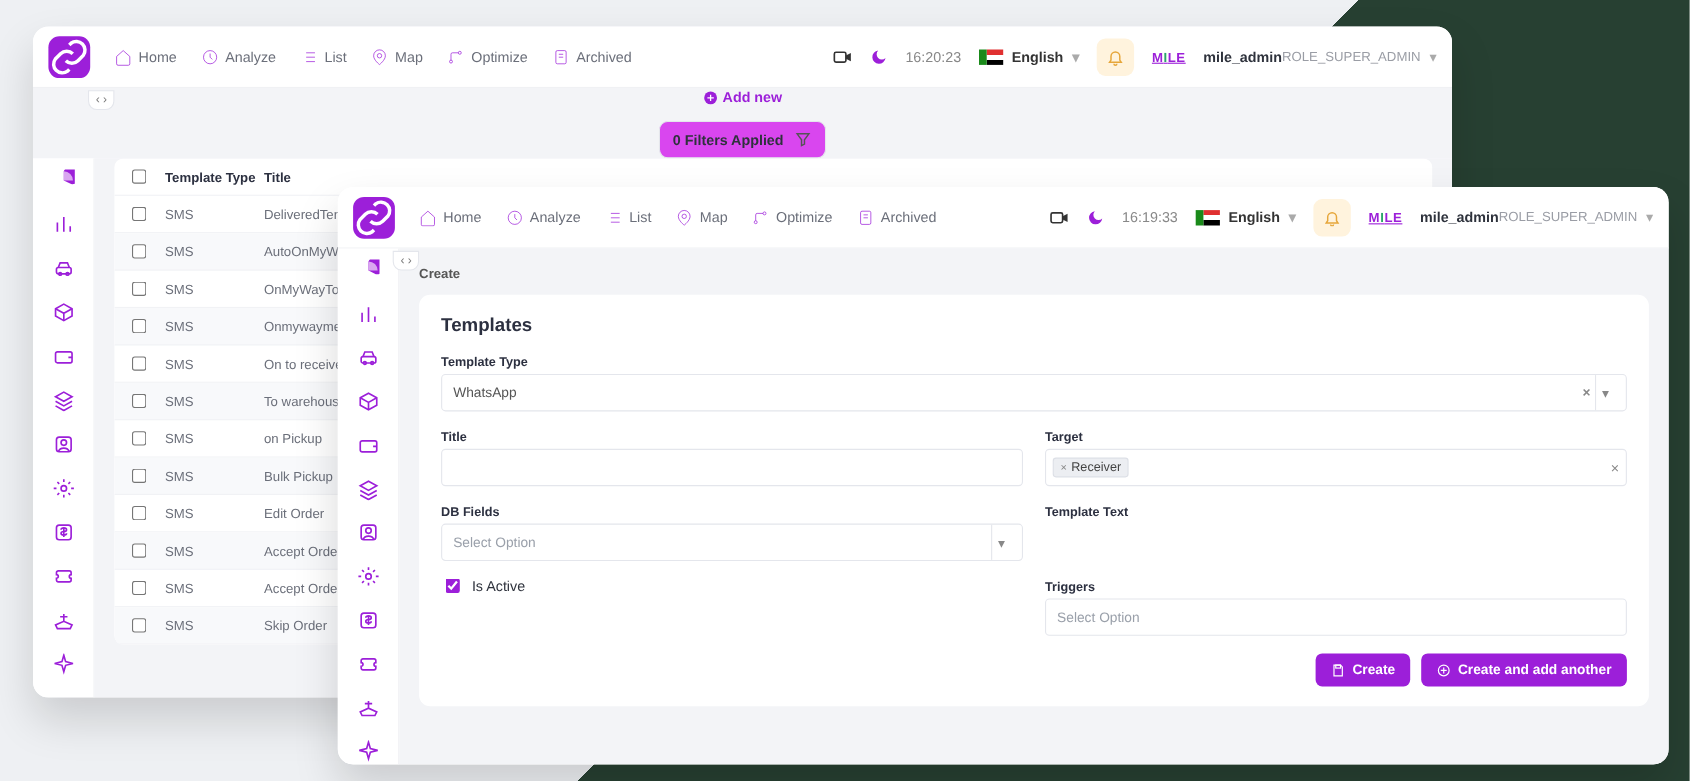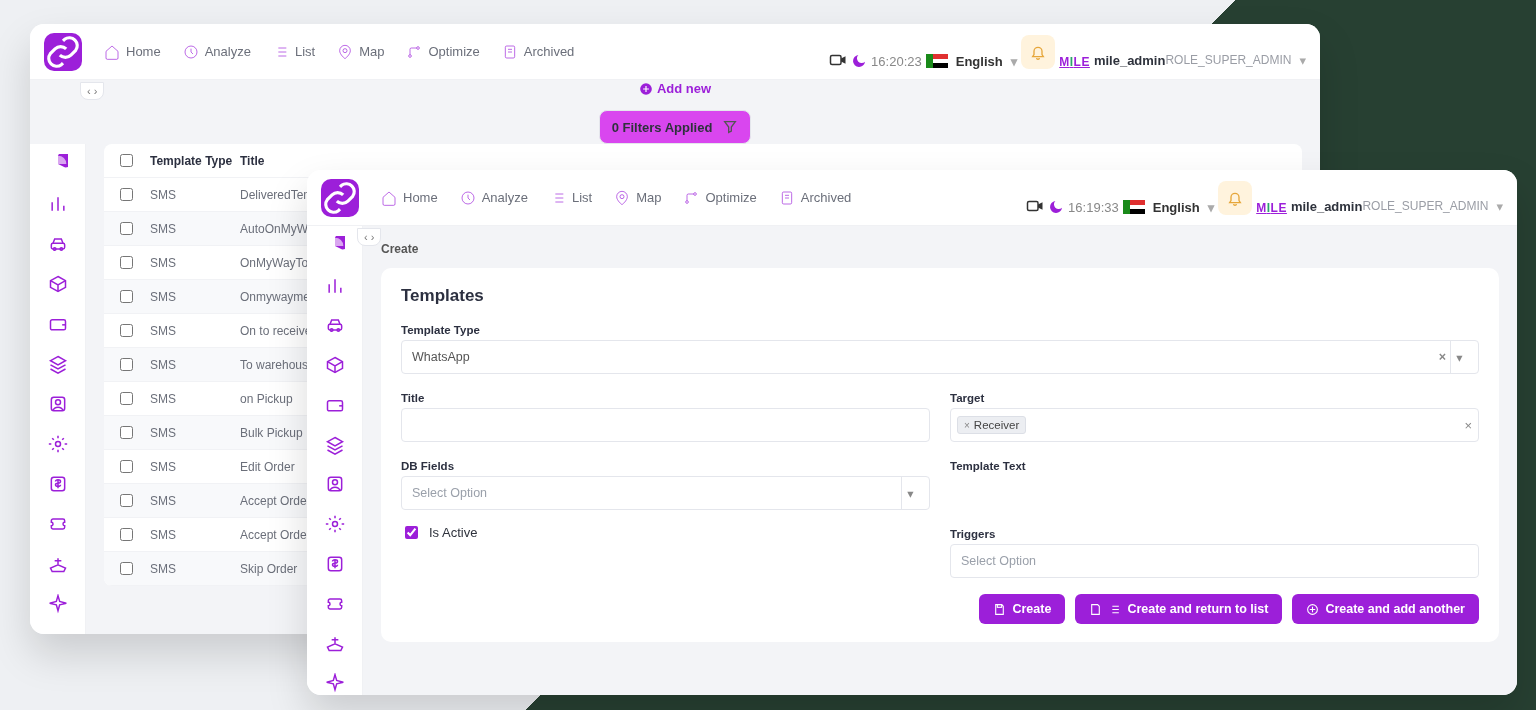--- a/index.html
+++ b/index.html
@@ -31,21 +31,21 @@
   }
   .win-back{left:30px;top:24px;width:1290px;height:610px;background:#fbfbfd;}
   .win-front{left:307px;top:170px;width:1210px;height:525px;}
 
   
   .topbar{display:flex;align-items:center;height:56px;padding:0 14px;border-bottom:1px solid #f0f1f4;background:#fff;}
   .logo-tile{width:38px;height:38px;border-radius:10px;background:var(--purple);display:flex;align-items:center;justify-content:center;color:#fff;margin-right:22px;}
   .nav{display:flex;gap:22px;align-items:center;}
   .nav-item{display:flex;align-items:center;gap:6px;color:var(--grey-text);font-size:13px;cursor:pointer;}
   .nav-item svg{width:16px;height:16px;stroke:var(--purple);fill:none;}
-  .topbar-right{margin-left:auto;display:flex;align-items:flex-end;gap:4px;}
+  .topbar-right{margin-left:auto;display:flex;align-items:center;gap:16px;}
   .flag{width:22px;height:14px;display:inline-block;background:linear-gradient(#e03030 33%,#fff 33%,#fff 66%,#000 66%);border-left:7px solid #1a8a1a;}
   .lang{display:flex;align-items:center;gap:8px;color:#333;font-weight:600;}
   .chev{color:#aaa;}
   .bell-box{width:34px;height:34px;border-radius:8px;background:#fff3dd;display:flex;align-items:center;justify-content:center;}
   .brand-logo{font-weight:700;color:var(--purple);font-size:12px;letter-spacing:.5px;text-decoration:underline;}
   .brand-logo span{color:#2aa56a;}
   .userbox{display:flex;flex-direction:row;align-items:flex-start;line-height:1.2;}
   .userbox .uname{font-weight:600;}
   .userbox .role{font-size:12px;color:#9a9da5;}
 
@@ -557,29 +557,20 @@
         <div class="actions">
           <button class="btn">
             <svg width="13" height="13" viewBox="0 0 24 24">
                 <path d="M5 3h11l3 3v15H5z" fill="none" stroke="#fff" stroke-width="2"></path>
                 <rect x="8" y="3" width="8" height="5" fill="none" stroke="#fff" stroke-width="2"></rect>
               </svg>
             <span>Create</span>
           </button>
           <button class="btn">
             <svg width="13" height="13" viewBox="0 0 24 24">
-                <path d="M5 3h11l3 3v15H5z" fill="none" stroke="#fff" stroke-width="2"></path>
-              </svg>
-            <svg width="13" height="13" viewBox="0 0 24 24">
-                <path d="M8 6h12M8 12h12M8 18h12M4 6h0M4 12h0M4 18h0" stroke="#fff" stroke-width="2"></path>
-              </svg>
-            <span>Create and return to list</span>
-          </button>
-          <button class="btn">
-            <svg width="13" height="13" viewBox="0 0 24 24">
                 <circle cx="12" cy="12" r="9" fill="none" stroke="#fff" stroke-width="2"></circle>
                 <path d="M12 7v10M7 12h10" stroke="#fff" stroke-width="2"></path>
               </svg>
             <span>Create and add another</span>
           </button>
         </div>
       </div>
     </div>
   </div>
 </div>

